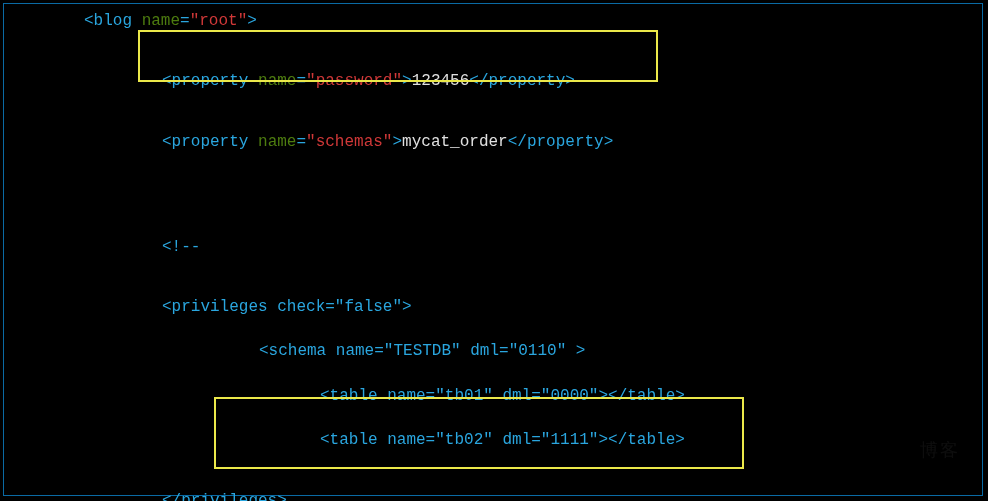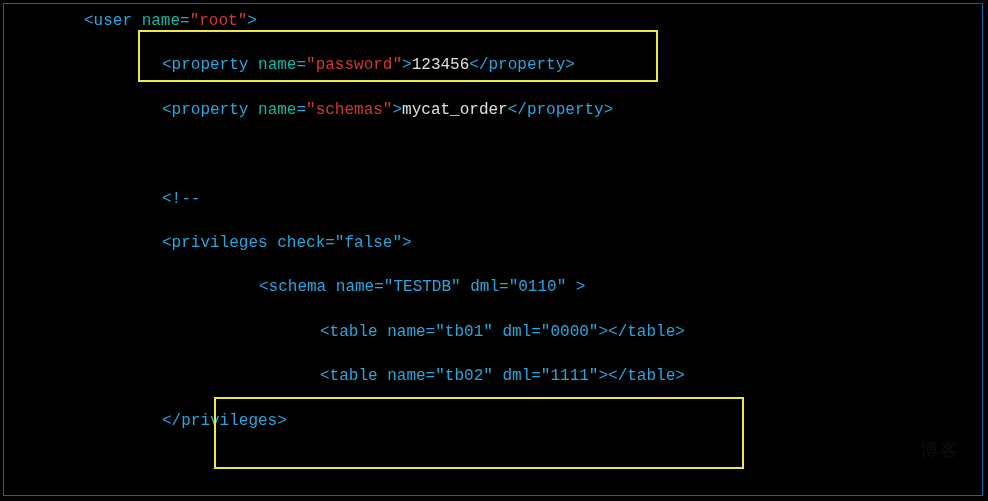--- a/index.html
+++ b/index.html
@@ -25,26 +25,26 @@
   }
   pre.code {
     margin: 0;
     padding-left: 0;
     white-space: pre;
     font-family: inherit;
     font-size: inherit;
   }
   .line { display: block; height: 22px; }
   .pad1 { padding-left: 80px; }
-  .pad2 { padding-left: 158px; }
+  .pad2 { padding-left: 158px; margin-top: 16px; }
   .pad3b { padding-left: 255px; }
   .pad4 { padding-left: 316px; }
   .brkt  { color: #2aa6df; } 
   .tag   { color: #2aa6df; } 
-  .attr  { color: #14b8a6; } 
+  .attr  { color: #4d7c0f; } 
   .eq    { color: #2aa6df; }
   .val   { color: #d03838; } 
   .txt   { color: #e0e0e0; } 
   .comm  { color: #2aa6df; } 
   .hl-box {
     position: absolute;
     border: 2px solid #ebe84a;
     pointer-events: none;
     box-sizing: border-box;
   }
@@ -70,21 +70,21 @@
   }
 </style>
 </head>
 <body>
 
 <div class="frame">
 
 <div class="hl-box hl1"></div>
 <div class="hl-box hl2"></div>
 
-<pre class="code"><span class="line pad1"><span class="brkt">&lt;</span><span class="tag">user</span> <span class="attr">name</span><span class="eq">=</span><span class="val">"root"</span><span class="brkt">&gt;</span></span>
+<pre class="code"><span class="line pad1"><span class="brkt">&lt;</span><span class="tag">blog</span> <span class="attr">name</span><span class="eq">=</span><span class="val">"root"</span><span class="brkt">&gt;</span></span>
 <span class="line pad2"><span class="brkt">&lt;</span><span class="tag">property</span> <span class="attr">name</span><span class="eq">=</span><span class="val">"password"</span><span class="brkt">&gt;</span><span class="txt">123456</span><span class="brkt">&lt;/</span><span class="tag">property</span><span class="brkt">&gt;</span></span>
 <span class="line pad2"><span class="brkt">&lt;</span><span class="tag">property</span> <span class="attr">name</span><span class="eq">=</span><span class="val">"schemas"</span><span class="brkt">&gt;</span><span class="txt">mycat_order</span><span class="brkt">&lt;/</span><span class="tag">property</span><span class="brkt">&gt;</span></span>
 <span class="line"></span>
 <span class="line pad2"><span class="comm">&lt;!--</span></span>
 <span class="line pad2"><span class="comm">&lt;privileges check="false"&gt;</span></span>
 <span class="line pad3b"><span class="comm">&lt;schema name="TESTDB" dml="0110" &gt;</span></span>
 <span class="line pad4"><span class="comm">&lt;table name="tb01" dml="0000"&gt;&lt;/table&gt;</span></span>
 <span class="line pad4"><span class="comm">&lt;table name="tb02" dml="1111"&gt;&lt;/table&gt;</span></span>
 <span class="line pad2"><span class="comm">&lt;/privileges&gt;</span></span>
 

